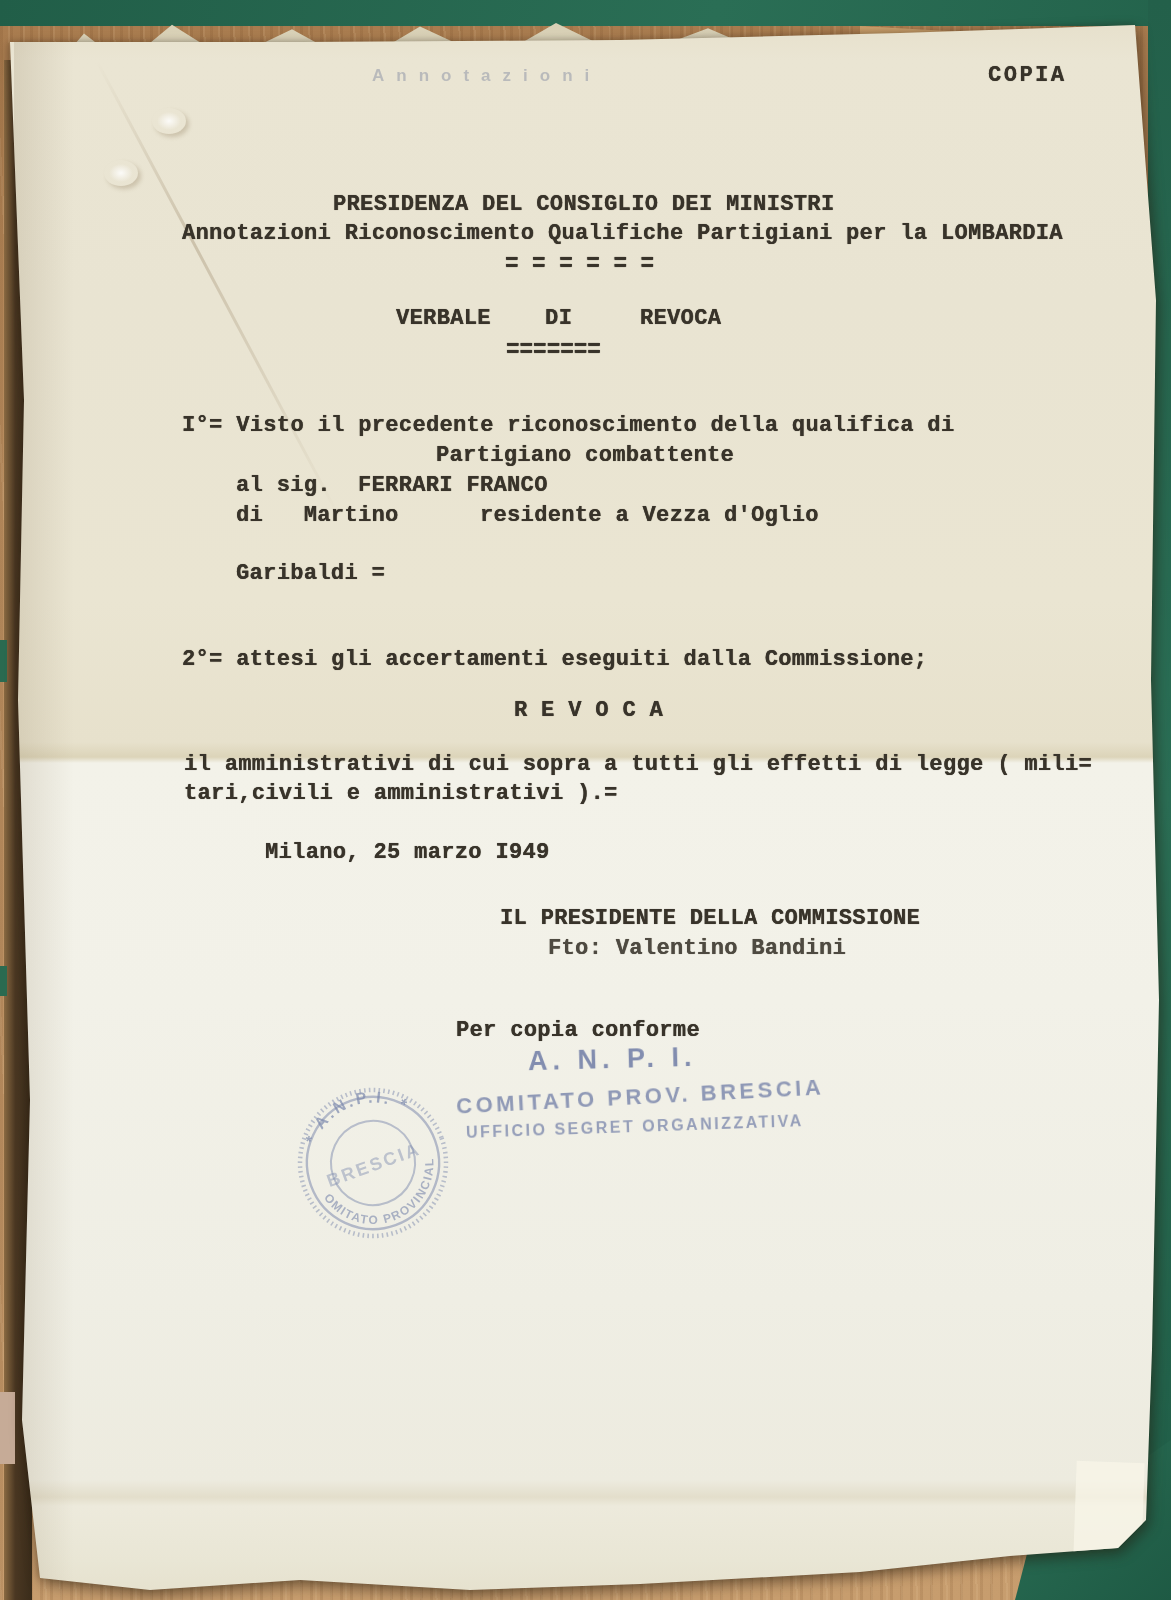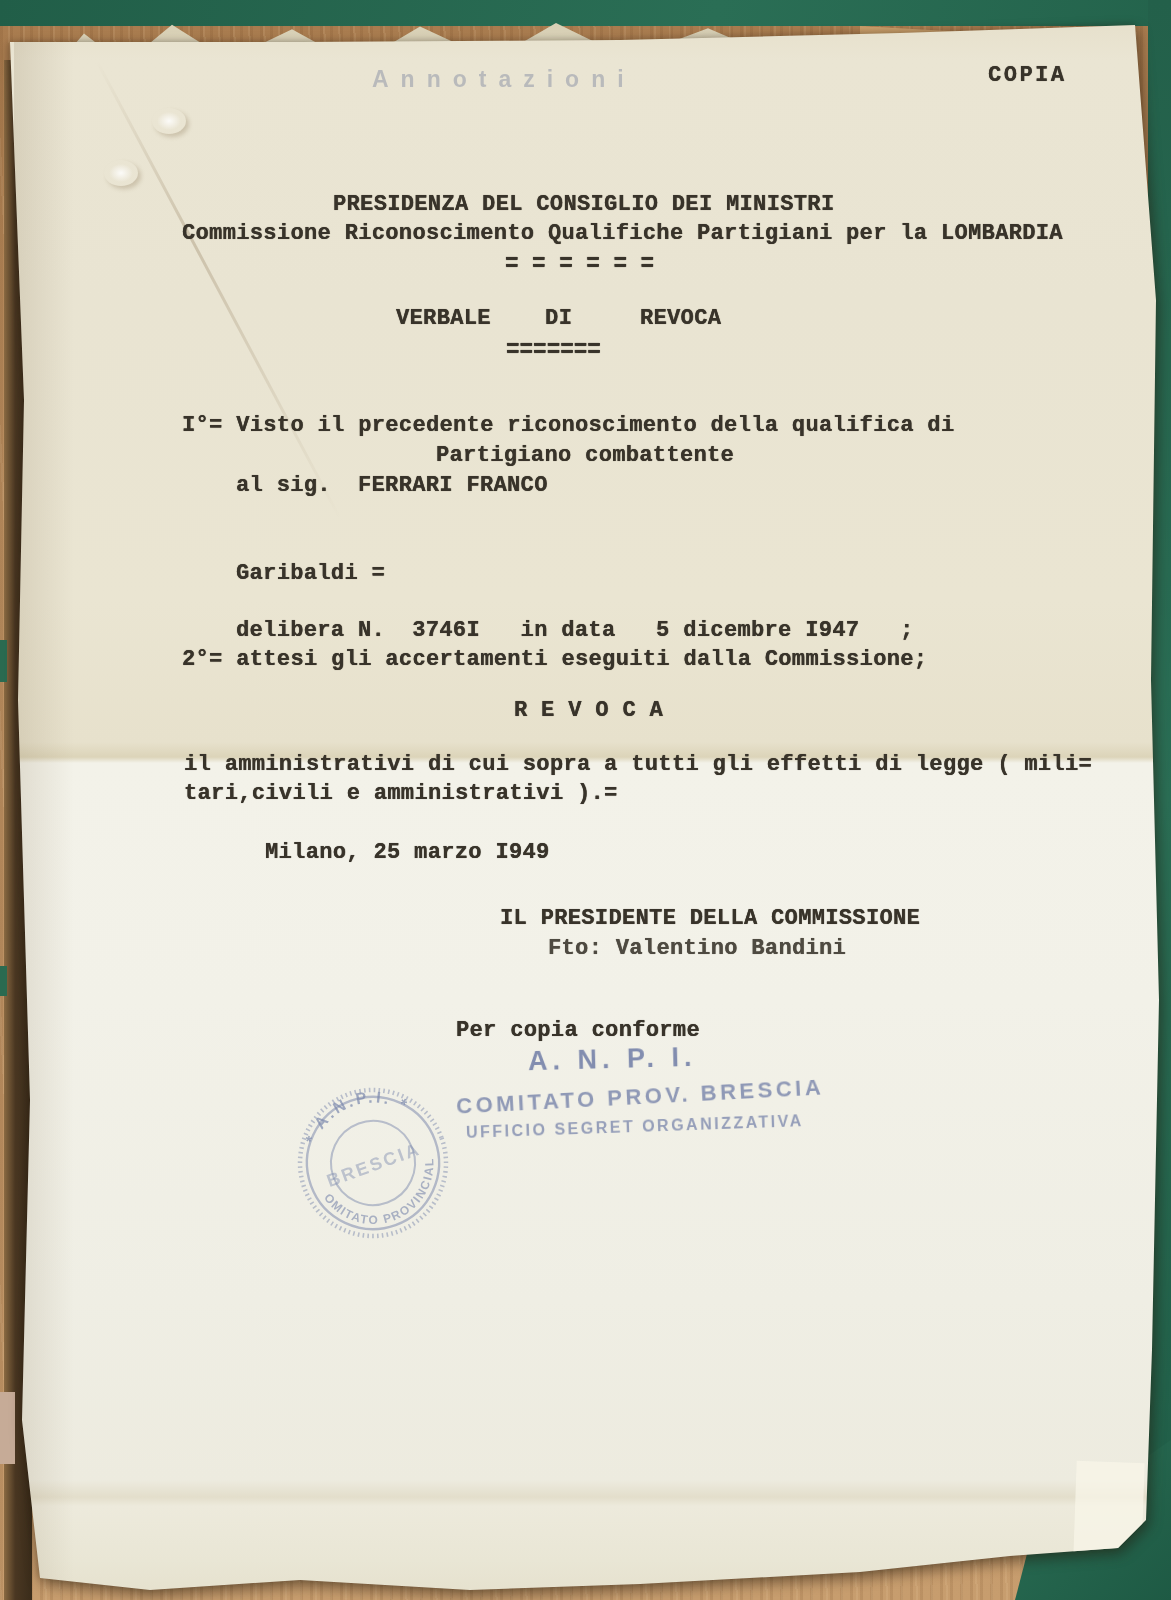--- a/index.html
+++ b/index.html
@@ -56,21 +56,21 @@
     background:rgba(248,245,232,.75);transform:rotate(2deg);}
   
   .tw{position:absolute;white-space:pre;
     font-family:"Liberation Mono","DejaVu Sans Mono",monospace;
     font-weight:700;font-size:22px;line-height:26px;letter-spacing:.35px;
     color:#38332a;text-shadow:0 0 .7px rgba(45,40,28,.85),.4px .4px .6px rgba(45,40,28,.4);}
   .tw-light{opacity:.88;}
   .rule{font-weight:900;transform:scaleY(1.15);text-shadow:0 0 1px #38332a,.5px 0 0 #38332a;}
   .bleed{position:absolute;white-space:pre;
     font-family:"Liberation Sans","DejaVu Sans",sans-serif;font-weight:700;
-    font-size:23px;letter-spacing:12px;color:rgba(112,122,152,.40);filter:blur(.6px);}
+    font-size:17px;letter-spacing:12px;color:rgba(112,122,152,.40);filter:blur(.6px);}
   
   .stamp-line{position:absolute;white-space:pre;
     font-family:"Liberation Sans","DejaVu Sans",sans-serif;font-weight:700;
     color:#6f7ca6;filter:blur(.35px);}
   .st1{left:528px;top:1044px;font-size:27px;letter-spacing:5px;transform:rotate(-1.5deg);opacity:.85;}
   .st2{left:456px;top:1084px;font-size:22px;letter-spacing:3.5px;transform:rotate(-3deg);opacity:.75;}
   .st3{left:466px;top:1118px;font-size:16px;letter-spacing:2.5px;transform:rotate(-2deg);opacity:.7;}
   .round-stamp{position:absolute;left:288px;top:1078px;width:170px;height:170px;
     transform:rotate(-20deg);opacity:.9;}
 </style>
@@ -96,31 +96,31 @@
     <div class="crease-diag"></div>
     <div class="dent dent-a"></div>
     <div class="dent dent-b"></div>
     <div class="tape-tab"></div>
 
     <div class="bleed" style="left:372px;top:66px;">Annotazioni</div>
 
     <div class="tw" style="left:988px;top:63px;letter-spacing:2.5px;">COPIA</div>
 
     <div class="tw" style="left:333px;top:192px;">PRESIDENZA DEL CONSIGLIO DEI MINISTRI</div>
-    <div class="tw" style="left:182px;top:221px;">Commissione Riconoscimento Qualifiche Partigiani per la LOMBARDIA</div>
+    <div class="tw" style="left:182px;top:221px;">Annotazioni Riconoscimento Qualifiche Partigiani per la LOMBARDIA</div>
     <div class="tw rule" style="left:505px;top:252px;">= = = = = =</div>
 
     <div class="tw" style="left:396px;top:306px;">VERBALE    DI     REVOCA</div>
     <div class="tw rule" style="left:506px;top:338px;">=======</div>
 
     <div class="tw" style="left:182px;top:413px;text-align:center;">I°= Visto il precedente riconoscimento della qualifica di</div>
     <div class="tw" style="left:436px;top:443px;">Partigiano combattente</div>
     <div class="tw" style="left:236px;top:473px;">al sig.  FERRARI FRANCO</div>
+    <div class="tw" style="left:236px;top:503px;">di   Martino      residente a Vezza d'Oglio</div>
     <div class="tw" style="left:236px;top:561px;">Garibaldi =</div>
-    <div class="tw" style="left:236px;top:618px;">delibera N.  3746I   in data   5 dicembre I947   ;</div>
     <div class="tw" style="left:182px;top:647px;">2°= attesi gli accertamenti eseguiti dalla Commissione;</div>
 
     <div class="tw" style="left:514px;top:698px;">R E V O C A</div>
     <div class="tw" style="left:184px;top:752px;">il amministrativi di cui sopra a tutti gli effetti di legge ( mili=</div>
     <div class="tw" style="left:184px;top:781px;text-align:center;">tari,civili e amministrativi ).=</div>
 
     <div class="tw" style="left:265px;top:840px;">Milano, 25 marzo I949</div>
 
     <div class="tw" style="left:500px;top:906px;">IL PRESIDENTE DELLA COMMISSIONE</div>
     <div class="tw tw-light" style="left:548px;top:936px;">Fto: Valentino Bandini</div>

